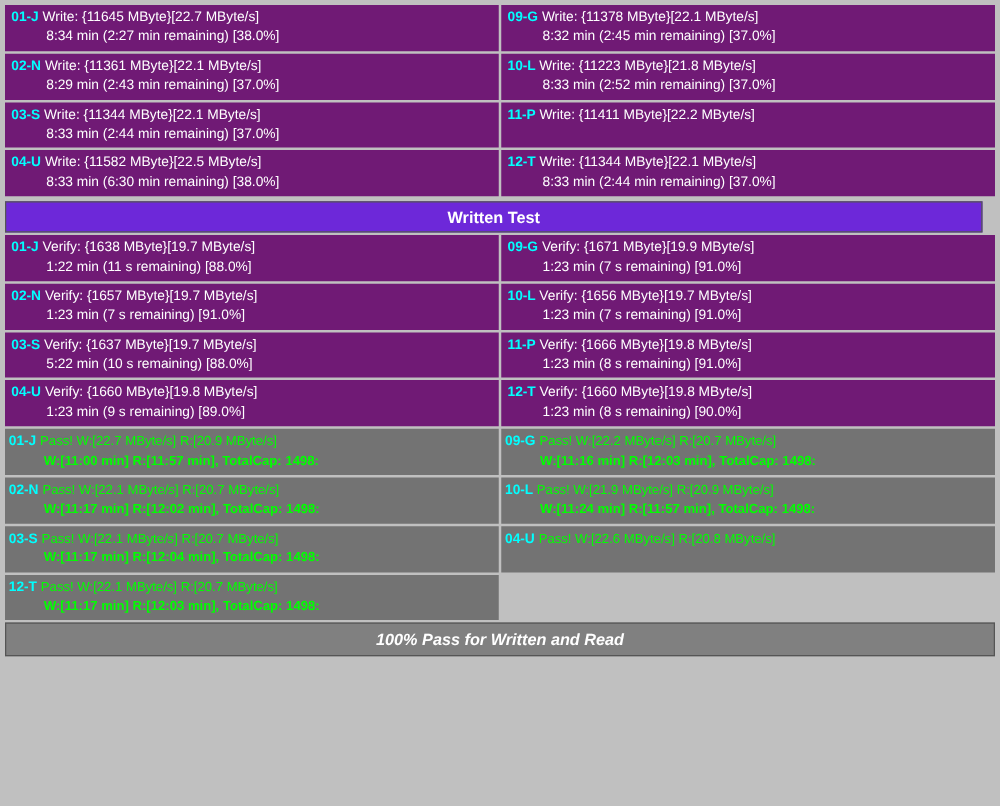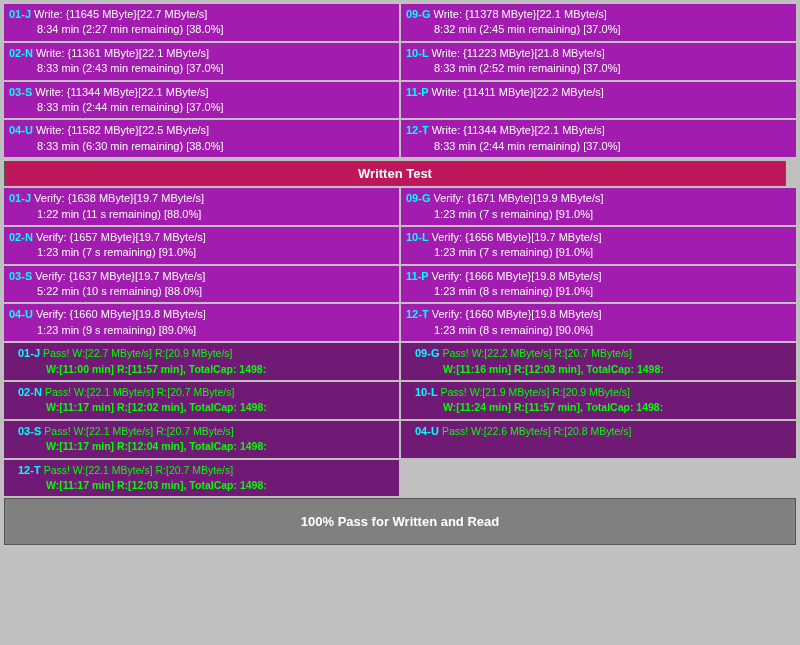--- a/index.html
+++ b/index.html
@@ -17,53 +17,53 @@
     }
     .section {
       margin-bottom: 2px;
     }
     .grid-2col {
       display: grid;
       grid-template-columns: 1fr 1fr;
       gap: 2px;
     }
     .card {
-      background: #a21caf;
+      background: #701a75;
       color: #ffffff;
       padding: 3px 5px;
       line-height: 1.4;
       font-size: 11px;
     }
     .card .label {
       color: #00ffff;
       font-weight: bold;
       font-size: 11px;
     }
     .card .line1 {
       color: #ffffff;
       font-size: 11px;
     }
     .card .line2 {
       color: #ffffff;
       font-size: 11px;
     }
     .section-header {
-      background: #be185d;
+      background: #6d28d9;
       color: #ffffff;
       text-align: center;
       font-weight: bold;
       padding: 4px;
       font-size: 13px;
       margin: 4px 10px 2px 0;
       border: 1px solid #555;
     }
     .pass-card {
-      background: #701a75;
+      background: #737373;
       color: #00ff00;
-      padding: 3px 14px;
+      padding: 3px 3px;
       line-height: 1.4;
       font-size: 11px;
     }
     .pass-card .label {
       color: #00ffff;
       font-weight: bold;
     }
     .pass-card .line1 {
       color: #00ff00;
       font-size: 10.5px;
@@ -71,36 +71,37 @@
     .pass-card .line2 {
       color: #00ff00;
       font-size: 10.5px;
       font-weight: bold;
     }
     .footer-bar {
       background: #808080;
       color: #ffffff;
       text-align: center;
       font-weight: bold;
-      padding: 15px;
+      padding: 5px;
       font-size: 13px;
       margin-top: 0;
       border: 1px solid #555;
+      font-style: italic;
     }
   </style>
 </head>
 <body>
 
 <div class="main-container">
 
   <div class="section">
     <div class="grid-2col" id="written-grid">
     <div class="card"><span class="label">01-J </span><span class="line1">Write: {11645 MByte}[22.7 MByte/s]</span><br><span style="display: inline-block; width: 28px;"></span><span class="line2">8:34 min (2:27 min remaining)  [38.0%]</span></div>
         <div class="card"><span class="label">09-G </span><span class="line1">Write: {11378 MByte}[22.1 MByte/s]</span><br><span style="display: inline-block; width: 28px;"></span><span class="line2">8:32 min (2:45 min remaining)  [37.0%]</span></div>
-        <div class="card"><span class="label">02-N </span><span class="line1">Write: {11361 MByte}[22.1 MByte/s]</span><br><span style="display: inline-block; width: 28px;"></span><span class="line2">8:33 min (2:43 min remaining)  [37.0%]</span></div>
+        <div class="card"><span class="label">02-N </span><span class="line1">Write: {11361 MByte}[22.1 MByte/s]</span><br><span style="display: inline-block; width: 28px;"></span><span class="line2">8:29 min (2:43 min remaining)  [37.0%]</span></div>
         <div class="card"><span class="label">10-L </span><span class="line1">Write: {11223 MByte}[21.8 MByte/s]</span><br><span style="display: inline-block; width: 28px;"></span><span class="line2">8:33 min (2:52 min remaining)  [37.0%]</span></div>
         <div class="card"><span class="label">03-S </span><span class="line1">Write: {11344 MByte}[22.1 MByte/s]</span><br><span style="display: inline-block; width: 28px;"></span><span class="line2">8:33 min (2:44 min remaining)  [37.0%]</span></div>
         <div class="card"><span class="label">11-P </span><span class="line1">Write: {11411 MByte}[22.2 MByte/s]</span><br><span style="display: inline-block; width: 28px;"></span></div>
         <div class="card"><span class="label">04-U </span><span class="line1">Write: {11582 MByte}[22.5 MByte/s]</span><br><span style="display: inline-block; width: 28px;"></span><span class="line2">8:33 min (6:30 min remaining)  [38.0%]</span></div>
         <div class="card"><span class="label">12-T </span><span class="line1">Write: {11344 MByte}[22.1 MByte/s]</span><br><span style="display: inline-block; width: 28px;"></span><span class="line2">8:33 min (2:44 min remaining)  [37.0%]</span></div>
       </div>
     <div class="section-header">Written Test</div>
   </div>
 
   <div class="section">

